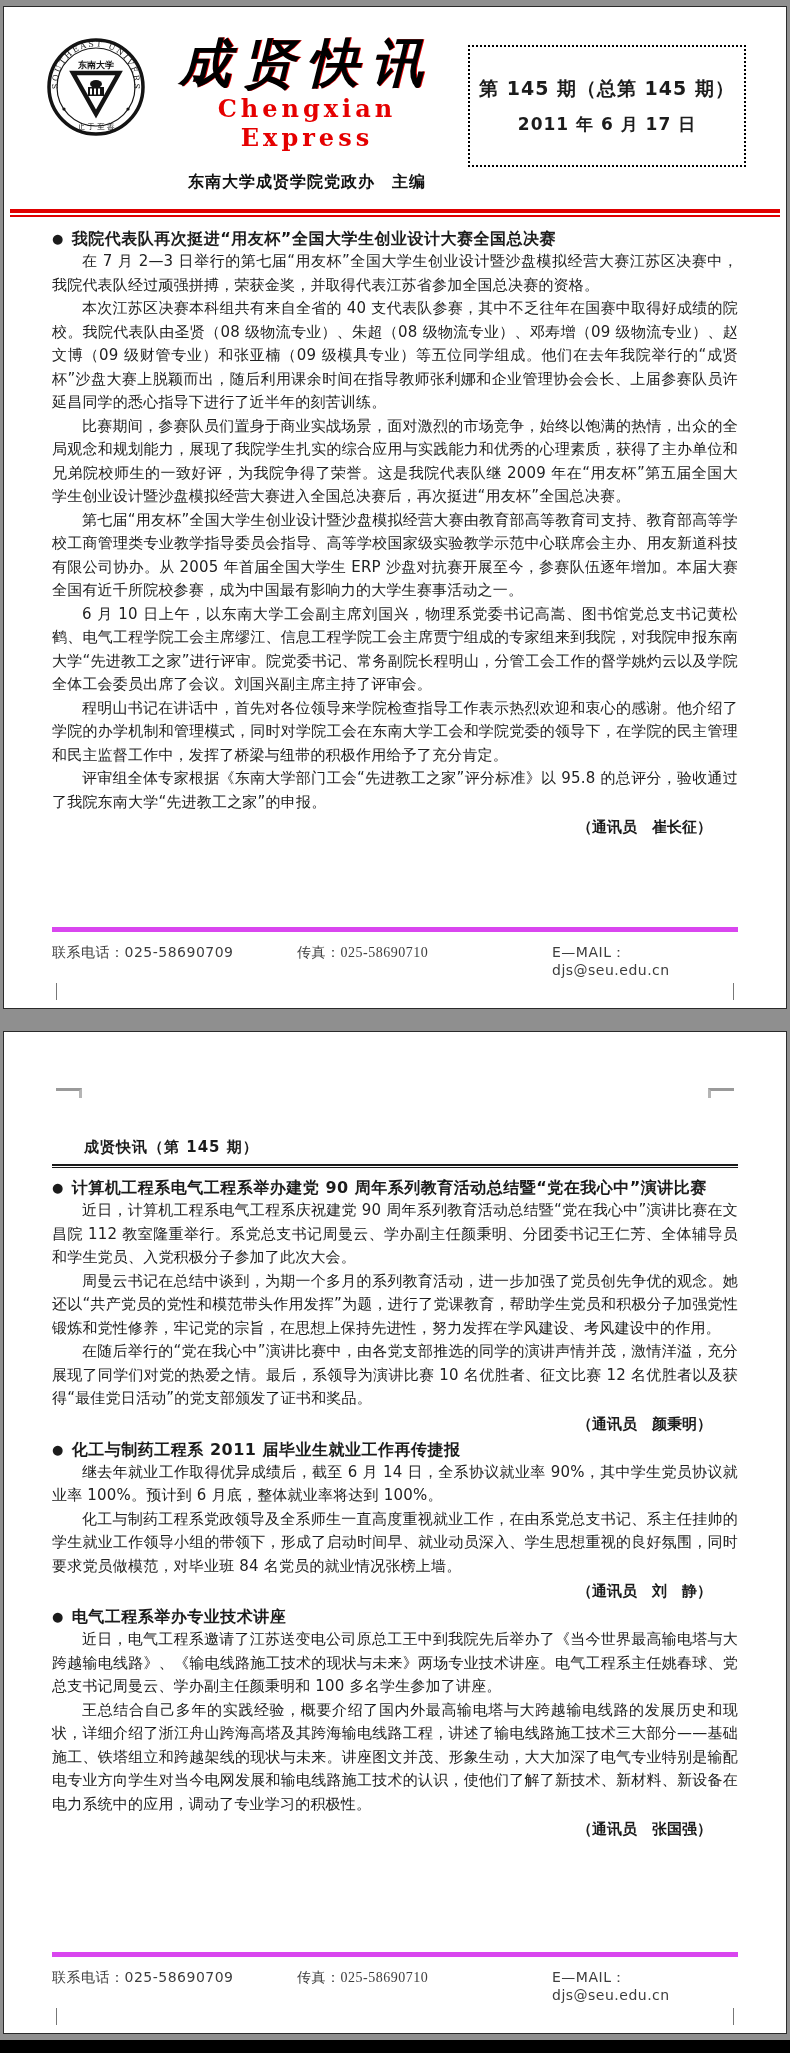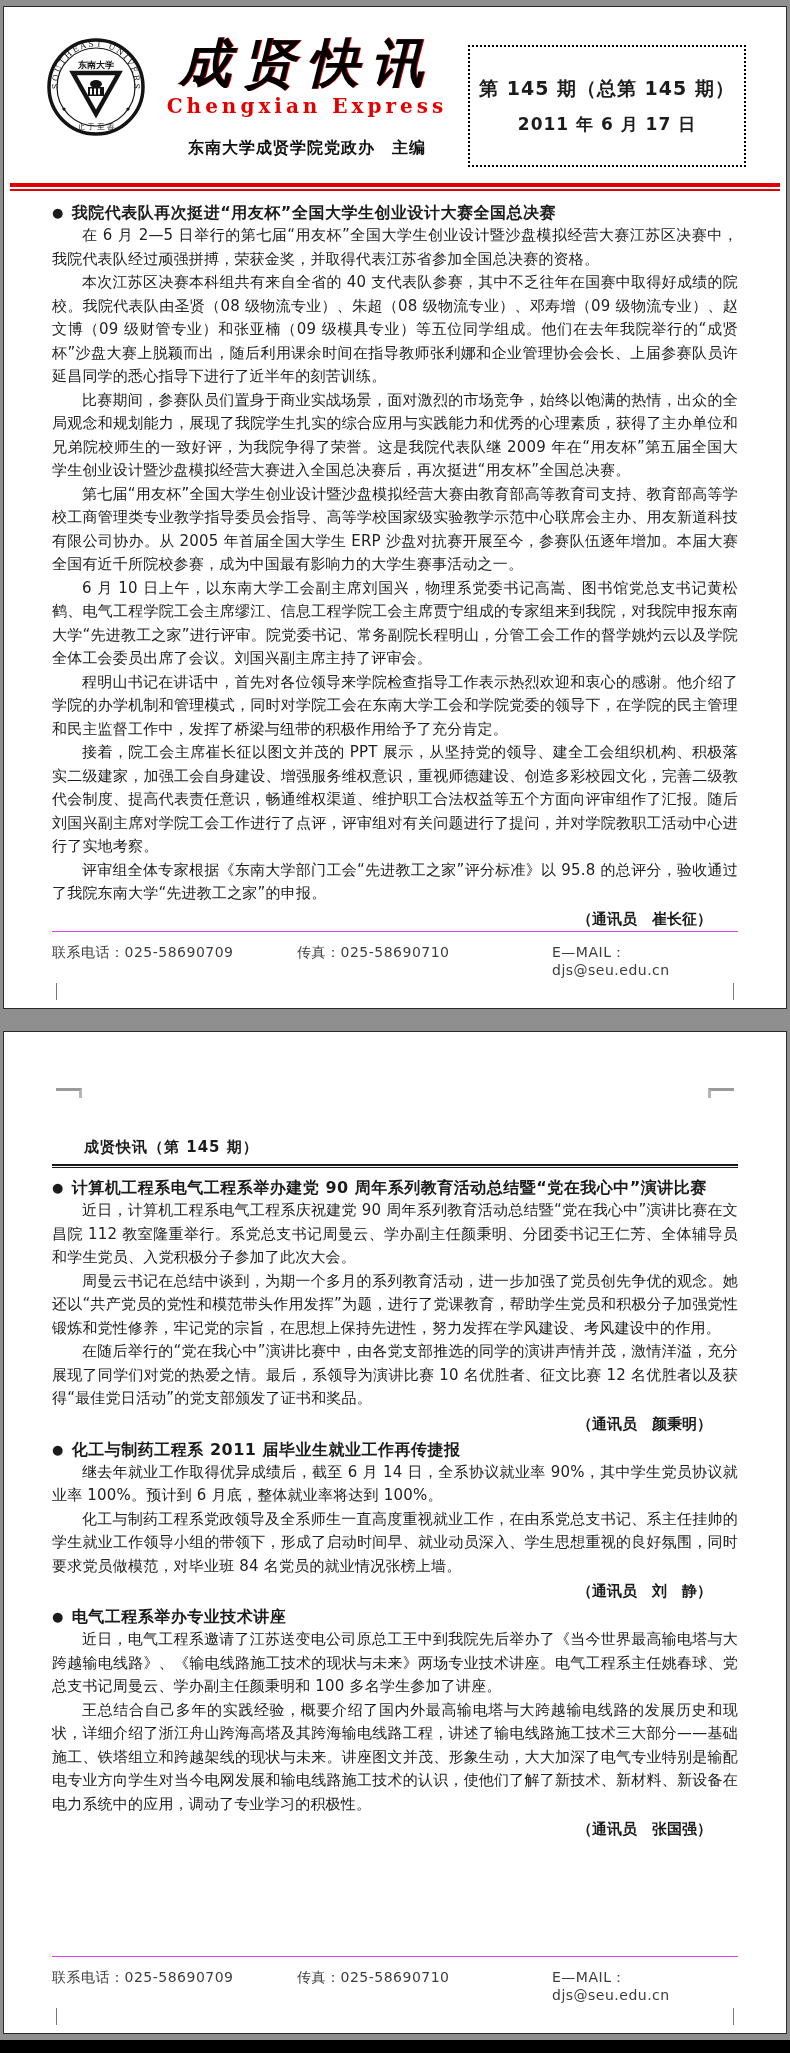--- a/index.html
+++ b/index.html
@@ -42,21 +42,21 @@
     font-size:52px;
     font-weight:900;
     letter-spacing:12px;
     line-height:1.1;
     font-style:italic;
     text-shadow:1px 0 0 #e50000;
     white-space:nowrap;
   }
   .mast-sub {
     color:#e50000;
-    font-size:20px;
+    font-size:24px;
     font-weight:700;
     letter-spacing:4px;
     margin-top:2px;
     font-family:"DejaVu Serif","Liberation Serif",serif;
   }
   .mast-publisher {
     color:#111;
     font-size:16px;
     font-weight:700;
     margin-top:20px;
@@ -122,28 +122,28 @@
     border-top:2px solid #1a1a1a;
     border-bottom:1px solid #1a1a1a;
     height:4px;
   }
   .p2-articles { margin-top:10px; }
 
   
   .page-footer {
     position:absolute;
     left:48px; right:48px; bottom:30px;
-    border-top:1px solid #d946ef;
+    border-top:5px solid #d946ef;
     padding-top:12px;
     display:flex;
     align-items:baseline;
   }
   .footer-item { font-size:14px; color:#3d3d3d; letter-spacing:0.5px; }
   .footer-item.phone { flex:0 0 245px; }
-  .footer-item.fax   { flex:0 0 255px; }
+  .footer-item.fax   { flex:0 0 255px;font-family:Liberation Serif, serif; }
 
   .tick {
     position:absolute;
     bottom:8px;
     width:1px; height:17px;
     background:#777;
   }
   .tick.left { left:52px; }
   .tick.right { right:52px; }
 
@@ -198,30 +198,29 @@
         <div class="issue-date">2011 年 6 月 17 日</div>
       </div>
     </div>
 
     <div class="red-divider"></div>
 
     <div class="content articles">
 
       <div>
         <div class="article-title"><span class="bullet">●</span><span>我院代表队再次挺进“用友杯”全国大学生创业设计大赛全国总决赛</span></div>
-        <p class="para">在 6 月 2—5 日举行的第七届“用友杯”全国大学生创业设计暨沙盘模拟经营大赛江苏区决赛中，我院代表队经过顽强拼搏，荣获金奖，并取得代表江苏省参加全国总决赛的资格。</p>
+        <p class="para">在 7 月 2—3 日举行的第七届“用友杯”全国大学生创业设计暨沙盘模拟经营大赛江苏区决赛中，我院代表队经过顽强拼搏，荣获金奖，并取得代表江苏省参加全国总决赛的资格。</p>
         <p class="para">本次江苏区决赛本科组共有来自全省的 40 支代表队参赛，其中不乏往年在国赛中取得好成绩的院校。我院代表队由圣贤（08 级物流专业）、朱超（08 级物流专业）、邓寿增（09 级物流专业）、赵文博（09 级财管专业）和张亚楠（09 级模具专业）等五位同学组成。他们在去年我院举行的“成贤杯”沙盘大赛上脱颖而出，随后利用课余时间在指导教师张利娜和企业管理协会会长、上届参赛队员许延昌同学的悉心指导下进行了近半年的刻苦训练。</p>
         <p class="para">比赛期间，参赛队员们置身于商业实战场景，面对激烈的市场竞争，始终以饱满的热情，出众的全局观念和规划能力，展现了我院学生扎实的综合应用与实践能力和优秀的心理素质，获得了主办单位和兄弟院校师生的一致好评，为我院争得了荣誉。这是我院代表队继 2009 年在“用友杯”第五届全国大学生创业设计暨沙盘模拟经营大赛进入全国总决赛后，再次挺进“用友杯”全国总决赛。</p>
         <p class="para">第七届“用友杯”全国大学生创业设计暨沙盘模拟经营大赛由教育部高等教育司支持、教育部高等学校工商管理类专业教学指导委员会指导、高等学校国家级实验教学示范中心联席会主办、用友新道科技有限公司协办。从 2005 年首届全国大学生 ERP 沙盘对抗赛开展至今，参赛队伍逐年增加。本届大赛全国有近千所院校参赛，成为中国最有影响力的大学生赛事活动之一。</p>
       </div>
 
       <div>
         <p class="para">6 月 10 日上午，以东南大学工会副主席刘国兴，物理系党委书记高嵩、图书馆党总支书记黄松鹤、电气工程学院工会主席缪江、信息工程学院工会主席贾宁组成的专家组来到我院，对我院申报东南大学“先进教工之家”进行评审。院党委书记、常务副院长程明山，分管工会工作的督学姚灼云以及学院全体工会委员出席了会议。刘国兴副主席主持了评审会。</p>
         <p class="para">程明山书记在讲话中，首先对各位领导来学院检查指导工作表示热烈欢迎和衷心的感谢。他介绍了学院的办学机制和管理模式，同时对学院工会在东南大学工会和学院党委的领导下，在学院的民主管理和民主监督工作中，发挥了桥梁与纽带的积极作用给予了充分肯定。</p>
-        <p class="para">接着，院工会主席崔长征以图文并茂的 PPT 展示，从坚持党的领导、建全工会组织机构、积极落实二级建家，加强工会自身建设、增强服务维权意识，重视师德建设、创造多彩校园文化，完善二级教代会制度、提高代表责任意识，畅通维权渠道、维护职工合法权益等五个方面向评审组作了汇报。随后刘国兴副主席对学院工会工作进行了点评，评审组对有关问题进行了提问，并对学院教职工活动中心进行了实地考察。</p>
         <p class="para">评审组全体专家根据《东南大学部门工会“先进教工之家”评分标准》以 95.8 的总评分，验收通过了我院东南大学“先进教工之家”的申报。</p>
         <div class="byline">（通讯员　崔长征）</div>
       </div>
 
     </div>
 
     <div class="page-footer">
       <span class="footer-item phone">联系电话：025-58690709</span>
       <span class="footer-item fax">传真：025-58690710</span>
       <span class="footer-item email">E—MAIL：djs@seu.edu.cn</span>

